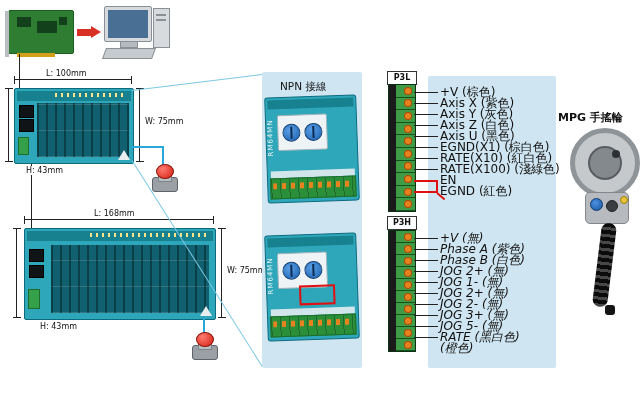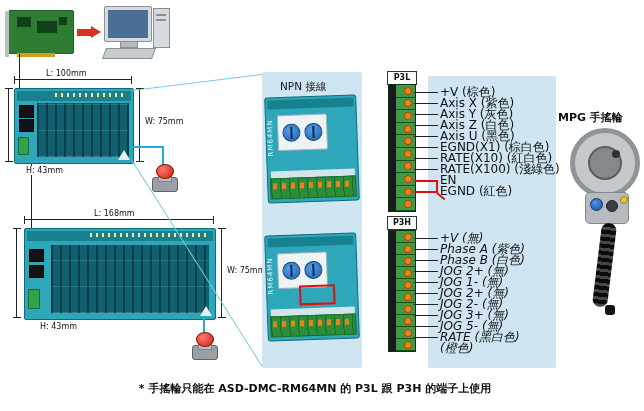--- a/index.html
+++ b/index.html
@@ -302,14 +302,13 @@
   <div id="mpg-wheel"></div>
   <div id="mpg-inner"></div>
   <div id="mpg-knob"></div>
   <div id="mpg-body"></div>
   <div id="mpg-knob-blue"></div>
   <div id="mpg-knob-dark"></div>
   <div id="mpg-dot-yellow"></div>
   <div id="mpg-cable"></div>
   <div id="mpg-cable-end"></div>
 
-  <div id="caption">* 手搖輪只能在 ASD-DMC-RM64MN 的 P3L 跟 P3H 的端子上使用</div>
 </div>
 
 </body></html>

